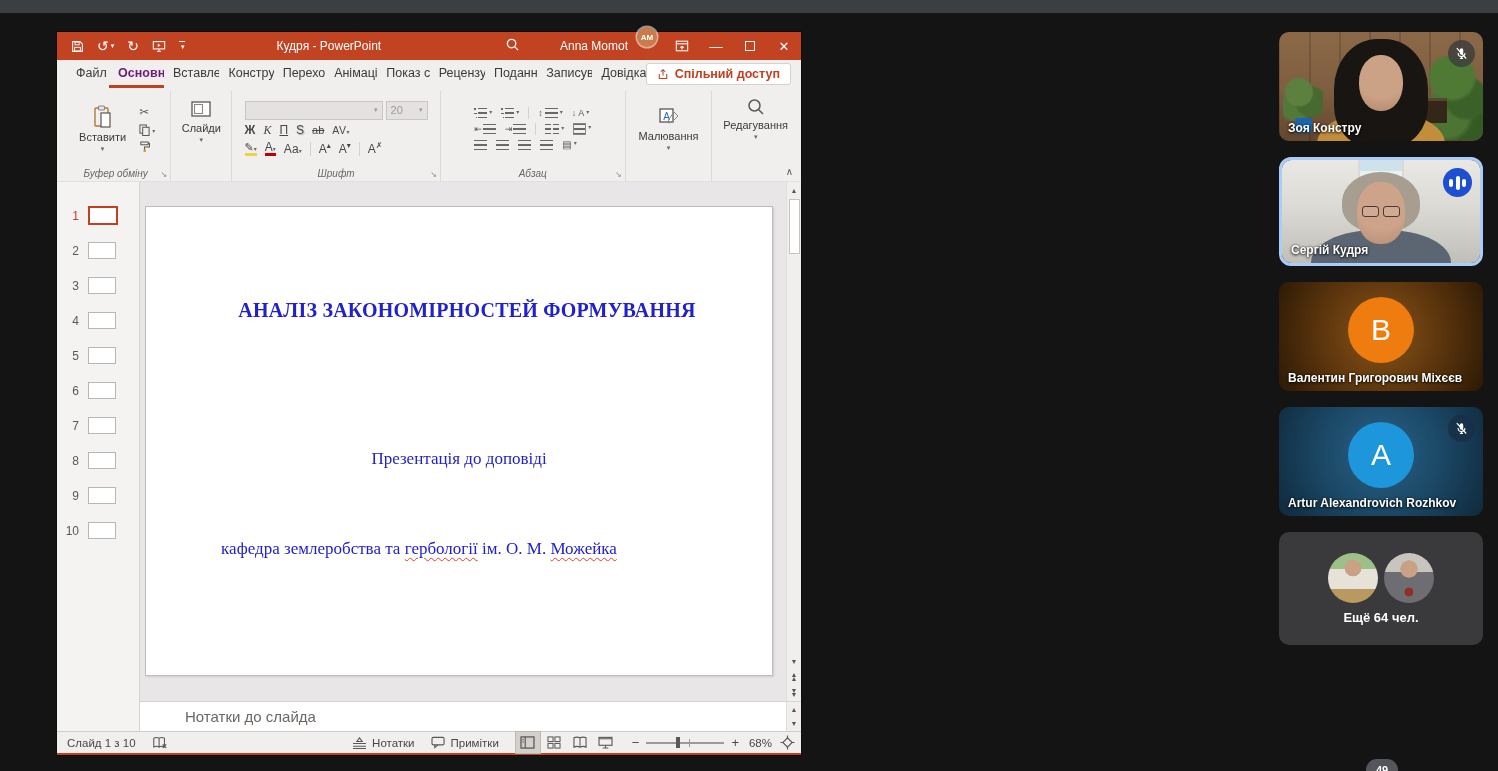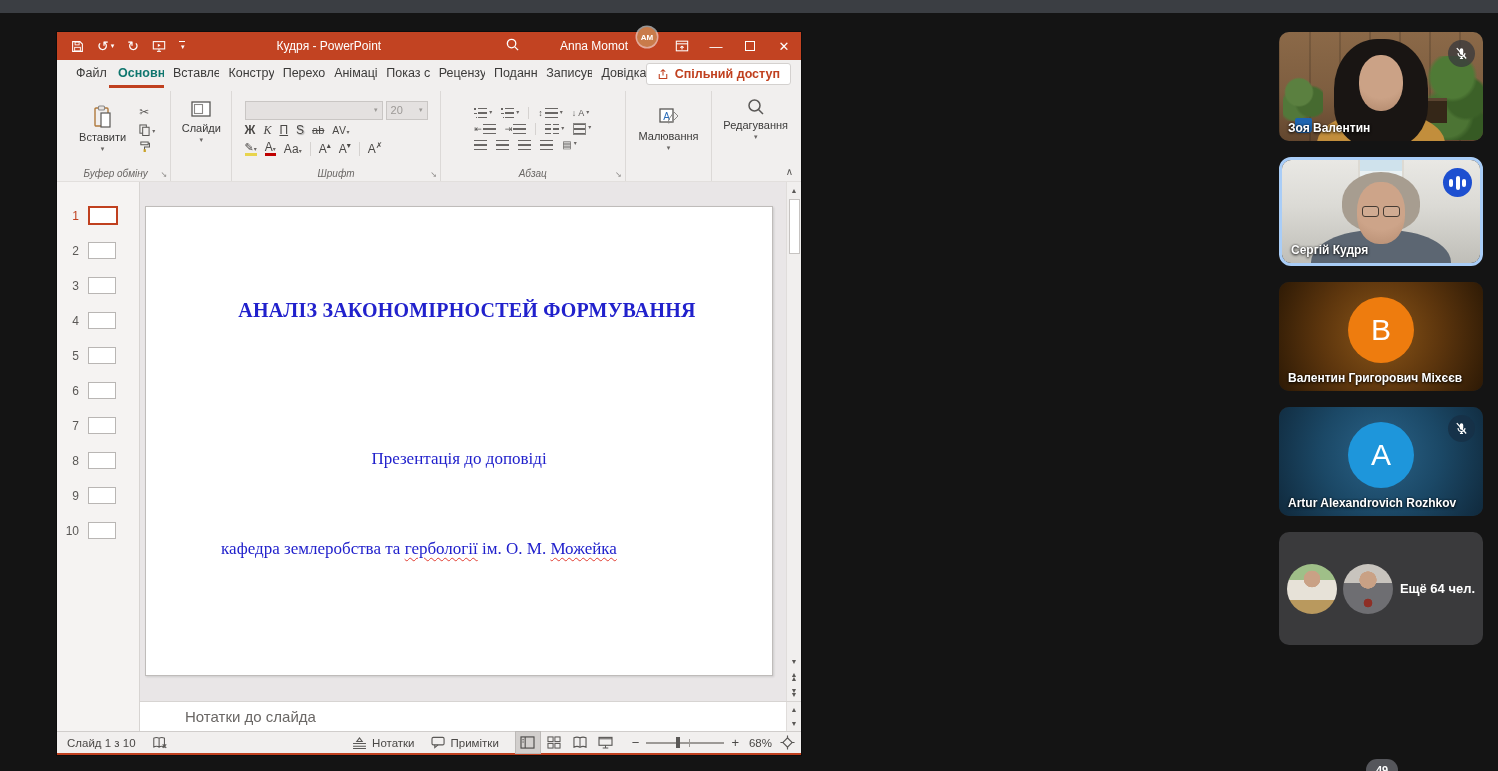--- a/index.html
+++ b/index.html
@@ -25,21 +25,21 @@
   .tb-avatar { width:20px; height:20px; border-radius:50%; background:#C97B4A; box-shadow:0 0 0 1.5px rgba(255,255,255,.55);
                display:flex; align-items:center; justify-content:center; font-size:8px; font-weight:bold; margin:0 8px 18px 9px; }
   .winctrls { display:flex; height:100%; }
   .winbtn { width:34px; height:100%; display:flex; align-items:center; justify-content:center; font-size:13px; }
   .maxbox { width:10px; height:10px; border:1.2px solid #FFF; display:inline-block; }
 
   
   .tabrow { height:28px; background:#F1EFEE; display:flex; align-items:stretch; padding-left:10px; flex:0 0 auto; }
   .tab { display:flex; align-items:center; padding:0 9px; font-size:12.5px; color:#3B3A39; white-space:nowrap;
          overflow:hidden; max-width:62px; border-bottom:3px solid transparent; }
-  .tab.active { font-weight:700; color:#0f766e; border-bottom-color:#C0401F; max-width:64px; }
+  .tab.active { font-weight:700; color:#701a75; border-bottom-color:#C0401F; max-width:64px; }
   .share-btn { margin-left:auto; margin-right:10px; align-self:center; display:flex; align-items:center; gap:6px;
                background:#FFF; border:1px solid #D4D1CF; border-radius:3px; padding:3px 10px;
                color:#C0401F; font-weight:700; font-size:12.5px; white-space:nowrap; }
 
   
   .ribbon { height:94px; background:#F1EFEE; display:flex; align-items:stretch; padding:3px 2px 0 4px; position:relative;
             border-bottom:1px solid #E2DFDD; flex:0 0 auto; color:#5A5856; }
   .rgroup { display:flex; flex-direction:column; border-right:1px solid #DCD9D7; padding:1px 4px 0 4px; position:relative; }
   .rg-body { flex:1; display:flex; align-items:center; justify-content:center; gap:4px; }
   .rg-label { height:16px; font-size:10px; color:#6A6765; display:flex; align-items:center; justify-content:center; gap:4px;font-style:italic; }
@@ -171,21 +171,21 @@
             background:#5C6672; border-radius:46% 46% 0 0 / 85% 85% 0 0; }
 
   
   .scene-valentyn { position:absolute; inset:0;
       background:radial-gradient(circle at 50% 48%, #8A5518 0%, #5C350D 52%, #2C1905 100%); }
   .scene-artur { position:absolute; inset:0;
       background:radial-gradient(circle at 50% 42%, #2A6287 0%, #1B4866 50%, #10293C 100%); }
 
   
   .tile.overflow-tile { height:113px; background:#3A3A3C; }
-  .ovf-wrap { position:absolute; inset:0; display:flex; flex-direction:row; align-items:center; justify-content:center; gap:7px; }
+  .ovf-wrap { position:absolute; inset:0; display:flex; flex-direction:column; align-items:center; justify-content:center; gap:7px; }
   .ovf-avatars { display:flex; }
   .ovf-ava { width:50px; height:50px; border-radius:50%; }
   .ovf-ava.a1 { background:
       radial-gradient(circle at 50% 30%, #C9A185 0 19%, transparent 20%),
       linear-gradient(180deg,#9FBF88 0 32%, #E7E2D8 32% 72%, #B9995E 72% 100%); }
   .ovf-ava.a2 { margin-left:6px; background:
       radial-gradient(circle at 50% 32%, #C9A185 0 20%, transparent 21%),
       radial-gradient(circle at 50% 78%, #8E2F26 0 9%, transparent 10%),
       linear-gradient(180deg,#C8C4BE 0 38%, #6E6E72 38% 100%); }
   .ovf-label { font-size:13px; font-weight:700; color:#FFF; }
@@ -624,21 +624,21 @@
       <span class="z-hair"></span>
       <span class="z-face"></span>
     </div>
     <span class="mic-off">
       <svg width="15" height="15" viewBox="0 0 24 24">
           <path d="M12 3.5a2.8 2.8 0 0 1 2.8 2.8v5a2.8 2.8 0 0 1-5.6 0v-5A2.8 2.8 0 0 1 12 3.5z" fill="#FFF"></path>
           <path d="M6.5 11.3a5.5 5.5 0 0 0 11 0M12 16.8v3M9.5 19.8h5" stroke="#FFF" stroke-width="1.7" fill="none"></path>
           <line x1="4.5" y1="3.5" x2="19.5" y2="20" stroke="#FFF" stroke-width="2"></line>
         </svg>
     </span>
-    <span class="tile-name">Зоя Валентин</span>
+    <span class="tile-name">Зоя Констру</span>
   </div>
 
   <div class="tile speaking" style="top:157px;">
     <div class="scene-serhii">
       <span class="s-paint"></span>
       <span class="s-body"></span>
       <span class="s-hair"></span>
       <span class="s-face"></span>
       <span class="s-glasses">
           <i></i>

